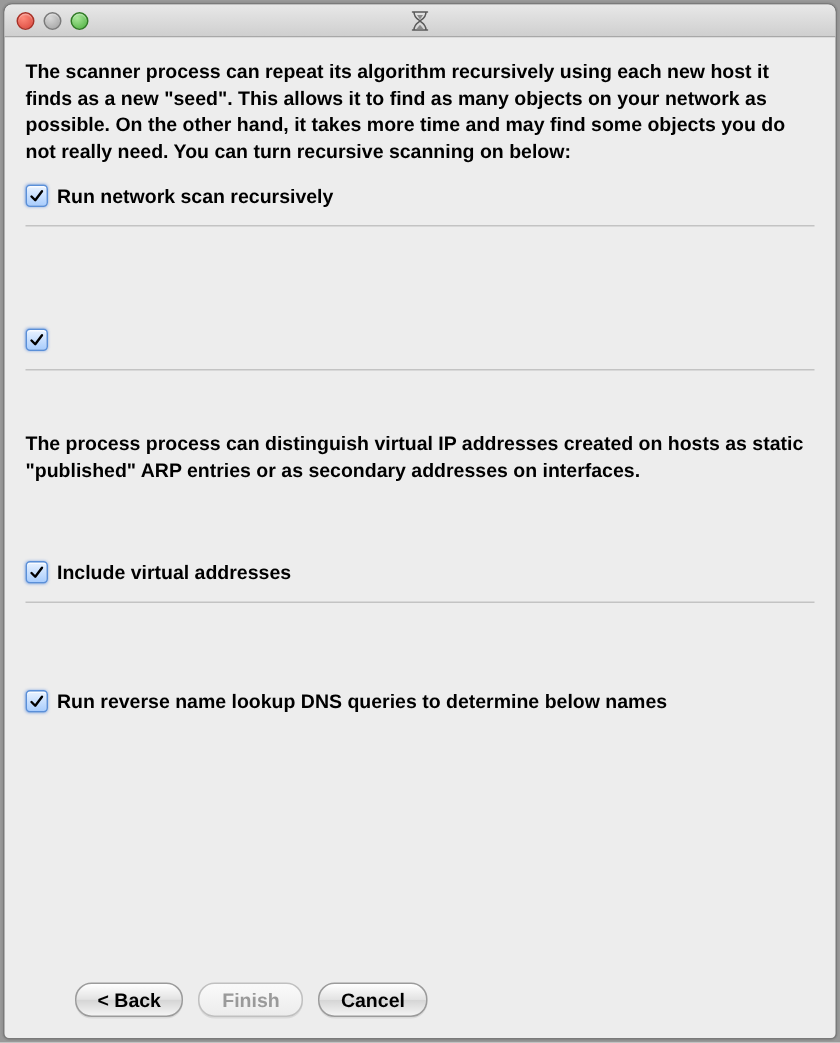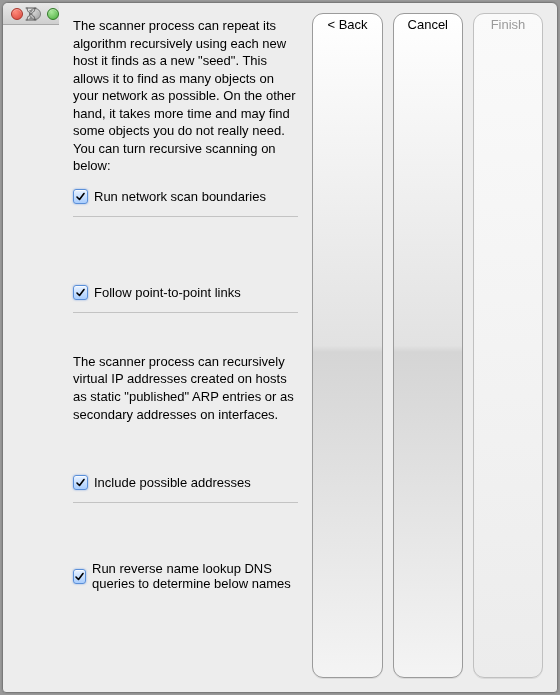--- a/index.html
+++ b/index.html
@@ -15,20 +15,22 @@
   }
   .window {
     width: 556px;
     height: 691px;
     margin: 2px;
     background: #ededed;
     border: 1px solid #7a7a7a;
     border-radius: 6px 6px 4px 4px;
     box-shadow: 0 0 0 1px rgba(0,0,0,0.05);
     display: flex;
+    flex-direction: column;
+    font-weight: bold;
   }
   .titlebar {
     height: 22px;
     background: linear-gradient(#e8e8e8, #cfcfcf);
     border-bottom: 1px solid #a8a8a8;
     border-radius: 5px 5px 0 0;
     display: flex;
     align-items: center;
     position: relative;
   }
@@ -83,23 +85,24 @@
     align-items: center;
     justify-content: center;
     cursor: pointer;
   }
   .aqua-check svg { display:block; }
   .check-label {
     cursor: default;
   }
   .button-bar {
     display: flex;
-    justify-content: space-between;
+    justify-content: flex-start;
     gap: 10px;
     padding: 10px 14px 14px 0;
+    margin-left: 47px;
   }
   .pill {
     min-width: 70px;
     padding: 2px 14px;
     font-size: 13px;
     border-radius: 11px;
     border: 1px solid #9b9b9b;
     background: linear-gradient(#ffffff, #e2e2e2 50%, #d5d5d5 51%, #f4f4f4);
     box-shadow: 0 1px 0 rgba(0,0,0,0.08);
     cursor: pointer;
@@ -138,62 +141,61 @@
 
   <div class="content">
 
     <p class="para">The scanner process can repeat its algorithm recursively using each new host it finds as a new "seed". This allows it to find as many objects on your network as possible. On the other hand, it takes more time and may find some objects you do not really need. You can turn recursive scanning on below:</p>
     <div class="check-row">
       <div class="aqua-check">
         <svg width="11" height="11" viewBox="0 0 11 11">
             <path d="M2 6 L4.5 8.5 L9 2.5" stroke="#000" stroke-width="1.6" fill="none" stroke-linecap="round" stroke-linejoin="round"></path>
           </svg>
       </div>
-      <span class="check-label">Run network scan boundaries</span>
+      <span class="check-label">Run network scan recursively</span>
     </div>
     <hr class="sep">
 
     <div class="spacer-md"></div>
 
     <div class="spacer-md"></div>
     <div class="check-row">
       <div class="aqua-check">
         <svg width="11" height="11" viewBox="0 0 11 11">
             <path d="M2 6 L4.5 8.5 L9 2.5" stroke="#000" stroke-width="1.6" fill="none" stroke-linecap="round" stroke-linejoin="round"></path>
           </svg>
       </div>
-      <span class="check-label">Follow point-to-point links</span>
     </div>
     <hr class="sep">
 
     <div class="spacer-md"></div>
 
-    <p class="para">The scanner process can recursively virtual IP addresses created on hosts as static "published" ARP entries or as secondary addresses on interfaces.</p>
+    <p class="para">The process process can distinguish virtual IP addresses created on hosts as static "published" ARP entries or as secondary addresses on interfaces.</p>
     <div class="spacer-lg"></div>
     <div class="check-row">
       <div class="aqua-check">
         <svg width="11" height="11" viewBox="0 0 11 11">
             <path d="M2 6 L4.5 8.5 L9 2.5" stroke="#000" stroke-width="1.6" fill="none" stroke-linecap="round" stroke-linejoin="round"></path>
           </svg>
       </div>
-      <span class="check-label">Include possible addresses</span>
+      <span class="check-label">Include virtual addresses</span>
     </div>
     <hr class="sep">
 
     <div class="spacer-lg"></div>
     <div class="check-row">
       <div class="aqua-check">
         <svg width="11" height="11" viewBox="0 0 11 11">
             <path d="M2 6 L4.5 8.5 L9 2.5" stroke="#000" stroke-width="1.6" fill="none" stroke-linecap="round" stroke-linejoin="round"></path>
           </svg>
       </div>
       <span class="check-label">Run reverse name lookup DNS queries to determine below names</span>
     </div>
 
   </div>
 
   <div class="button-bar">
     <div class="pill">&lt; Back</div>
+    <div class="pill disabled">Finish</div>
     <div class="pill">Cancel</div>
-    <div class="pill disabled">Finish</div>
   </div>
 
 </div>
 
 </body></html>

